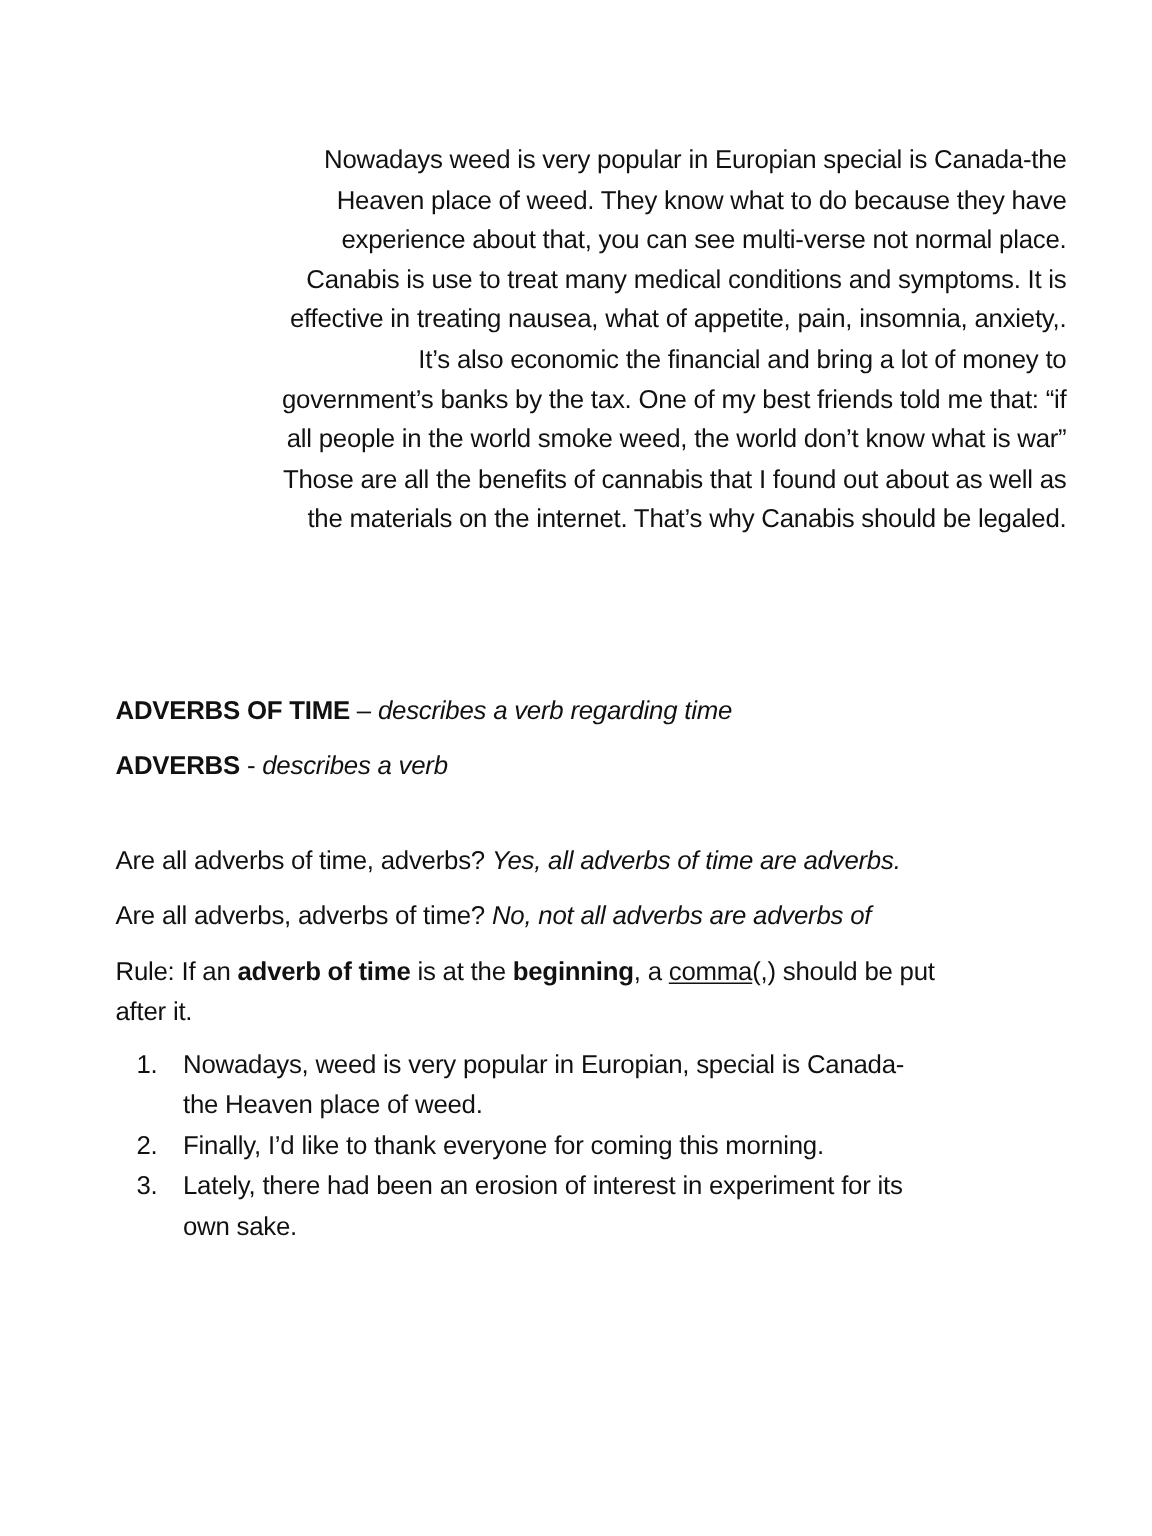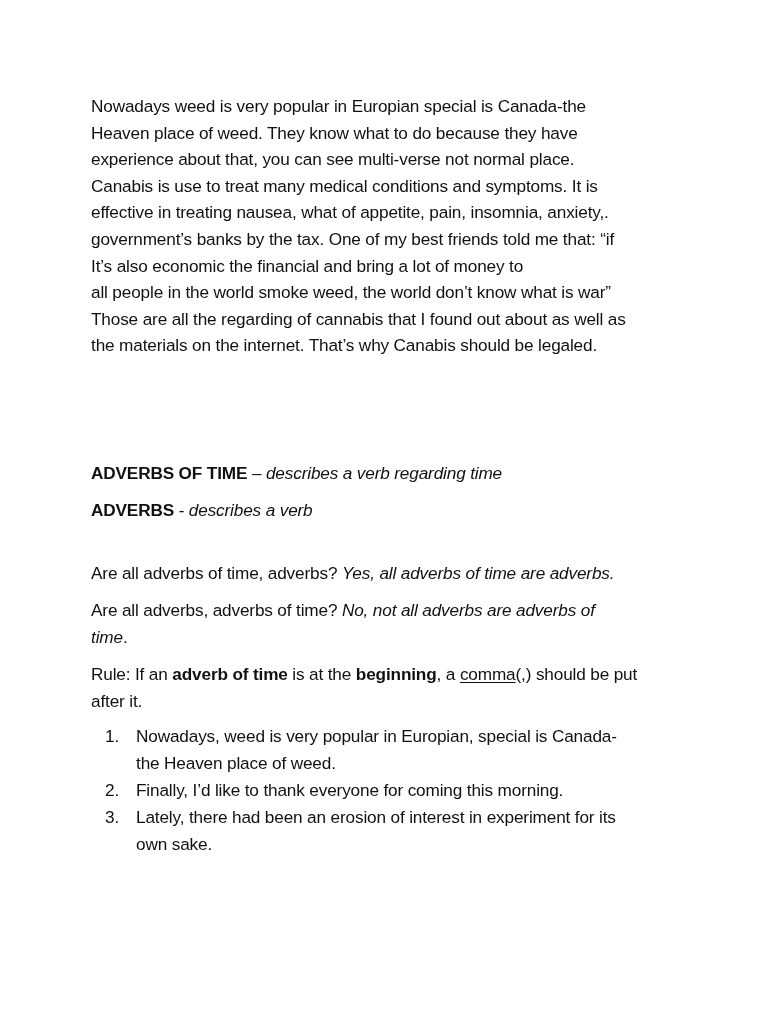--- a/index.html
+++ b/index.html
@@ -19,28 +19,29 @@
       position: absolute;
       left: 91px;
       top: 93px;
       width: 620px;
       font-size: 17.2px;
       letter-spacing: -0.15px;
     }
     .essay {
       line-height: 26.6px;
       margin: 0;
+      text-align: right;
     }
     .essay .line {
       display: block;
       white-space: nowrap;
     }
     .grammar {
       position: absolute;
-      left: 91px;
+      left: 77px;
       top: 460px;
       width: 620px;
       font-size: 17.2px;
       letter-spacing: -0.15px;
     }
     .gp {
       margin: 0;
       line-height: 27px;
       white-space: nowrap;
     }
@@ -74,38 +75,37 @@
 </head>
 <body>
 
 <div class="page">
   <p class="essay">
     <span class="line">Nowadays weed is very popular in Europian special is Canada-the</span>
     <span class="line">Heaven place of weed. They know what to do because they have</span>
     <span class="line">experience about that, you can see multi-verse not normal place.</span>
     <span class="line">Canabis is use to treat many medical conditions and symptoms. It is</span>
     <span class="line">effective in treating nausea, what of appetite, pain, insomnia, anxiety,.</span>
+    <span class="line">It’s also economic the financial and bring a lot of money to</span>
     <span class="line">government’s banks by the tax. One of my best friends told me that: “if</span>
-    <span class="line">It’s also economic the financial and bring a lot of money to</span>
     <span class="line">all people in the world smoke weed, the world don’t know what is war”</span>
-    <span class="line">Those are all the regarding of cannabis that I found out about as well as</span>
+    <span class="line">Those are all the benefits of cannabis that I found out about as well as</span>
     <span class="line">the materials on the internet. That’s why Canabis should be legaled.</span>
   </p>
 </div>
 
 <div class="grammar">
   <p class="gp gp-1"><b>ADVERBS OF TIME</b><span> – </span><i>describes a verb regarding time</i></p>
 
   <p class="gp gp-2"><b>ADVERBS</b><span> - </span><i>describes a verb</i></p>
 
   <p class="gp gp-3"><span>Are all adverbs of time, adverbs? </span><i>Yes, all adverbs of time are adverbs.</i></p>
 
   <p class="gp gp-4">
       <span class="line"><span>Are all adverbs, adverbs of time? </span><i>No, not all adverbs are adverbs of</i></span>
-      <span class="line"><i>time</i><span>.</span></span>
     </p>
 
   <p class="gp gp-5">
       <span class="line"><span>Rule: If an </span><b>adverb of time</b><span> is at the </span><b>beginning</b><span>, a </span><u>comma</u><span>(,) should be put</span></span>
       <span class="line">after it.</span>
     </p>
 
   <ol class="examples">
     <li>
       <span class="num">1.</span>

